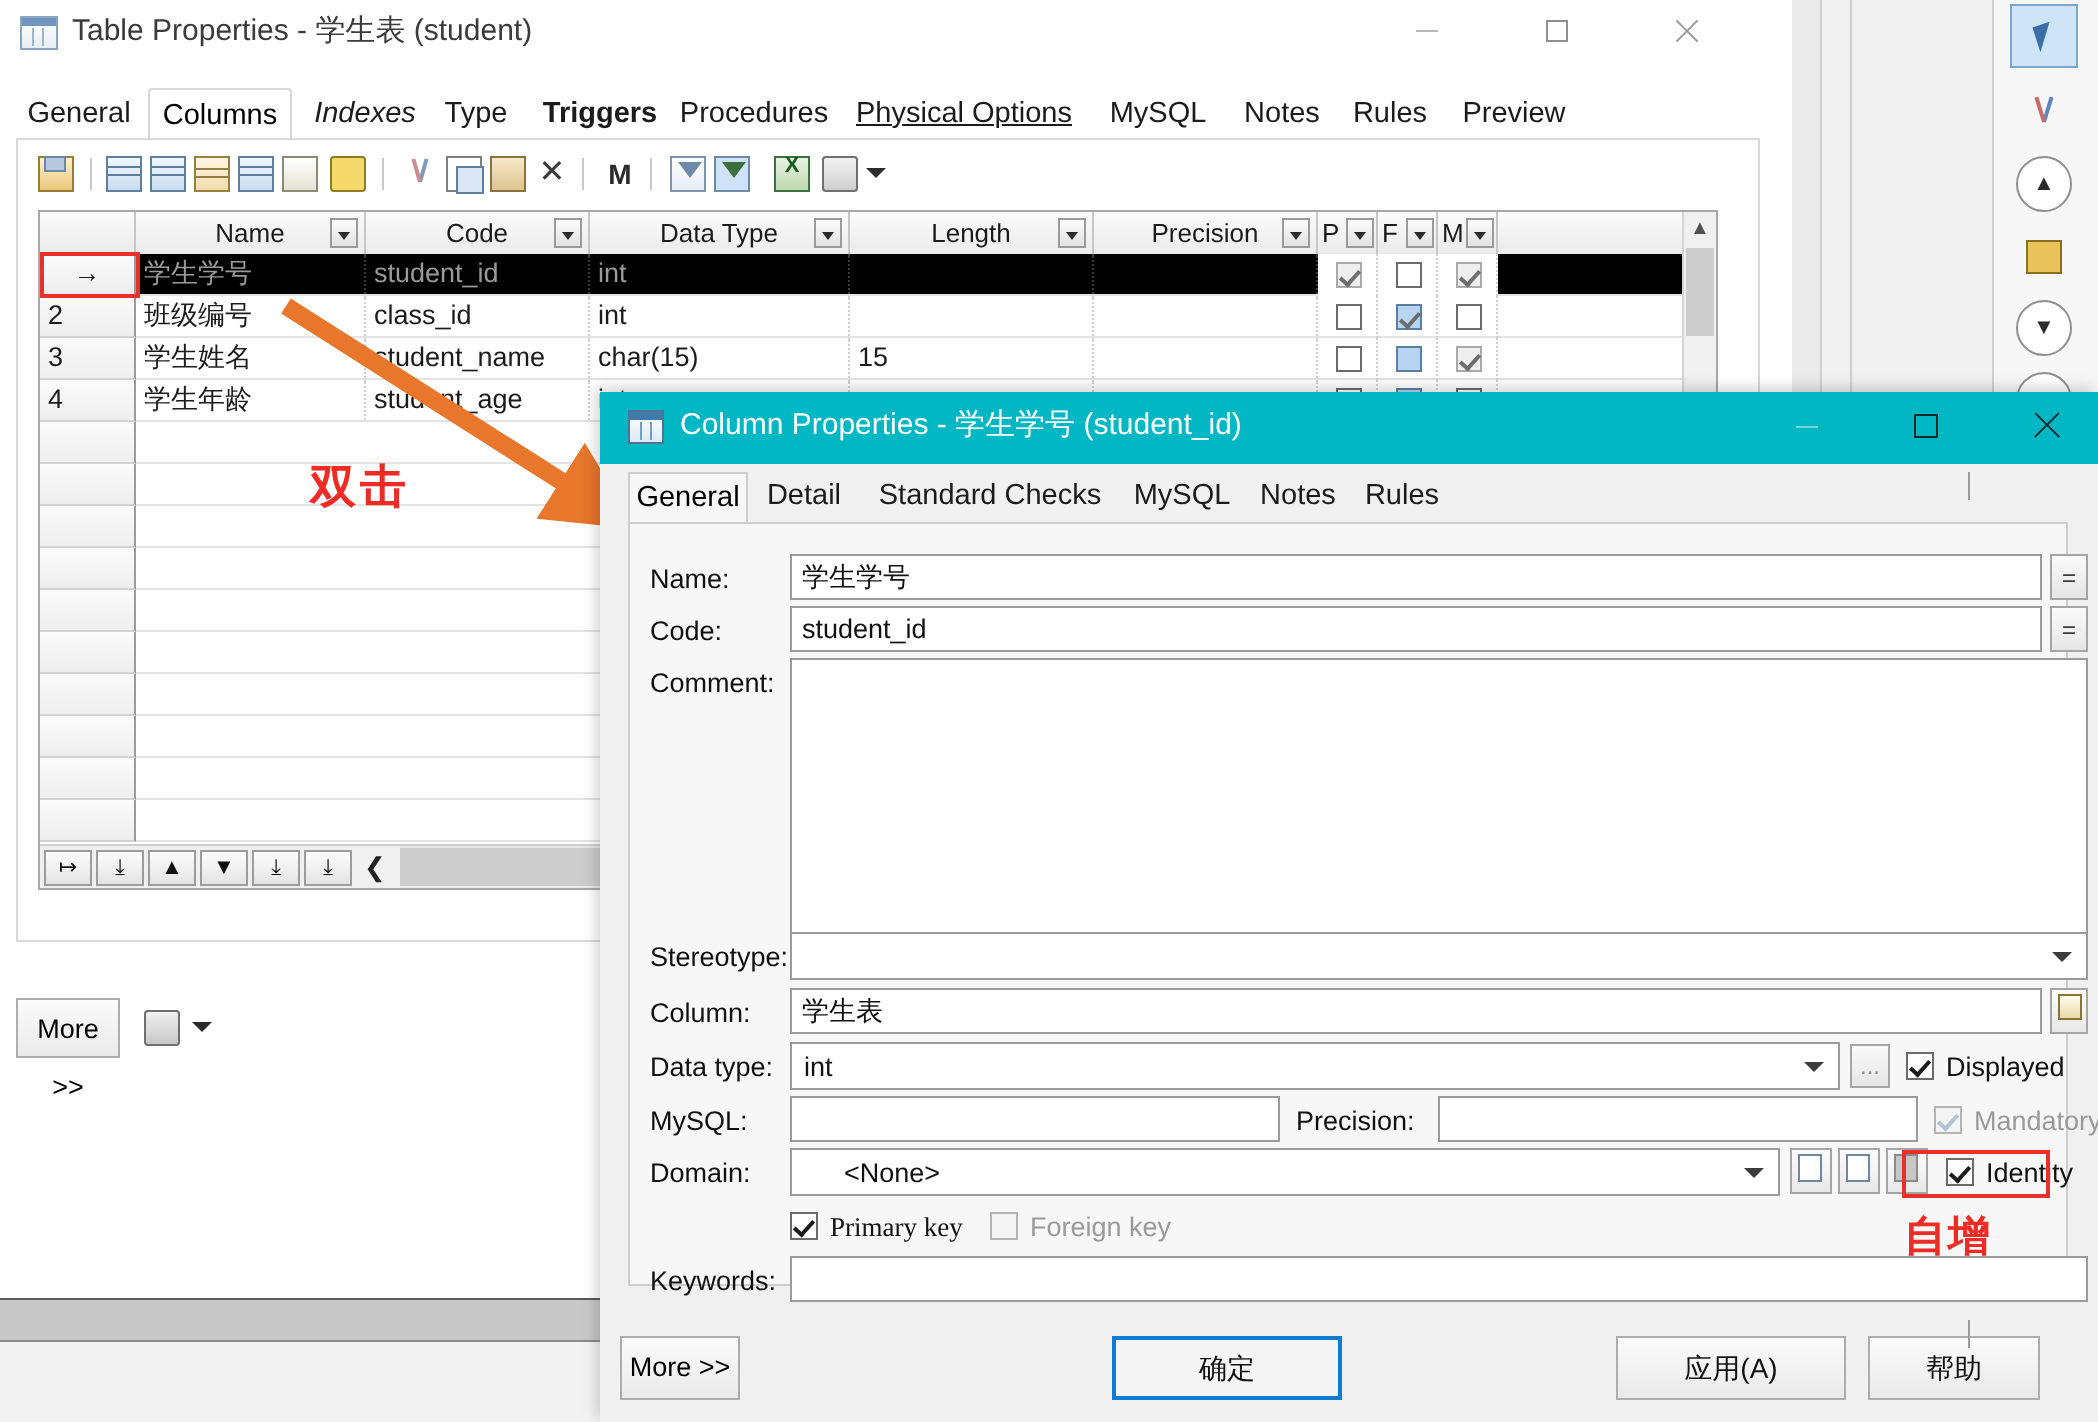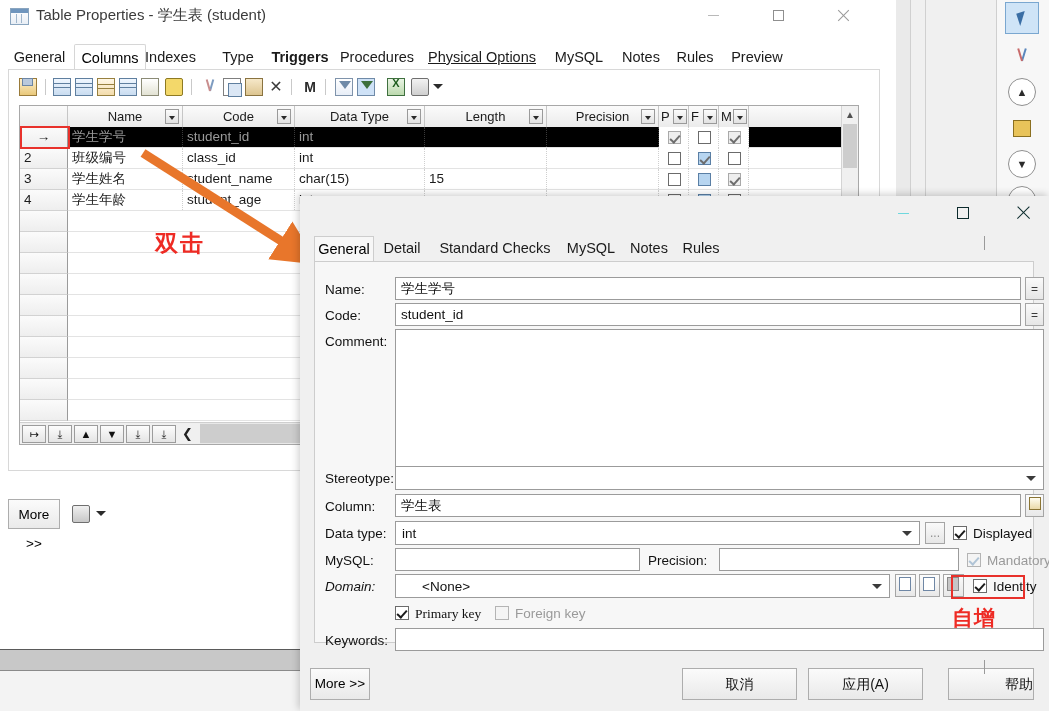--- a/index.html
+++ b/index.html
@@ -376,21 +376,21 @@
         <span class="glyph-max"></span>
       </div>
     <div class="win-btn" id="main-close">
         <span class="glyph-close"></span>
       </div>
   </div>
 
   <div id="main-tabstrip">
     <div class="mtab" style="left:8px;width:63px;">General</div>
     <div class="mtab active" style="left:74px;width:72px;">Columns</div>
-    <div class="mtab" style="left:138px;width:65px;">Indexes</div>
+    <div class="mtab" style="left:150px;width:65px;font-style:italic;">Indexes</div>
     <div class="mtab" style="left:216px;width:44px;">Type</div>
     <div class="mtab" style="left:268px;width:64px;font-weight:bold;">Triggers</div>
     <div class="mtab" style="left:334px;width:86px;">Procedures</div>
     <div class="mtab" style="left:422px;width:120px;text-decoration:underline;">Physical Options</div>
     <div class="mtab" style="left:550px;width:58px;">MySQL</div>
     <div class="mtab" style="left:616px;width:50px;">Notes</div>
     <div class="mtab" style="left:672px;width:46px;">Rules</div>
     <div class="mtab" style="left:724px;width:66px;">Preview</div>
   </div>
 
@@ -609,20 +609,24 @@
       </div>
     <div class="side-item" style="top:184px;">
         <span class="sideglyph-circle">▼</span>
       </div>
   </div>
 </div>
 <div id="bottom-teal"></div>
 
 <div id="dialog">
 
+  <div id="dlg-titlebar">
+    <div id="dlg-title-icon"></div>
+    <div id="dlg-title-text">Column Properties - 学生学号 (student_id)</div>
+  </div>
   <div class="dwin-btn" id="dlg-min" style="left:580px;">
       <span class="dglyph-min"></span>
     </div>
   <div class="dwin-btn" id="dlg-max" style="left:640px;">
       <span class="dglyph-max"></span>
     </div>
   <div class="dwin-btn" id="dlg-close" style="left:700px;">
       <span class="dglyph-close"></span>
     </div>
 
@@ -673,21 +677,21 @@
 
     <div class="flabel" style="left:10px;top:291px;">MySQL:</div>
     <div class="ftext" style="left:80px;top:286px;width:245px;height:23px;"></div>
     <div class="flabel" style="left:333px;top:291px;">Precision:</div>
     <div class="ftext" style="left:404px;top:286px;width:240px;height:23px;"></div>
     <div class="dchk on disabled" style="left:652px;top:290px;">
       <span class="box"></span>
       <span>Mandatory</span>
     </div>
 
-    <div class="flabel" style="left:10px;top:317px;font-style:italic;">Domain:</div>
+    <div class="flabel" style="left:10px;top:317px;">Domain:</div>
     <div class="combo" style="left:80px;top:312px;width:495px;height:24px;padding-left:26px;">
       <span>&lt;None&gt;</span>
       <span class="carr"></span>
     </div>
 
     <div class="sqbtn dicon-btn" style="left:580px;top:312px;width:21px;height:23px;">
         <span class="in"></span>
       </div>
     <div class="sqbtn dicon-btn" style="left:604px;top:312px;width:21px;height:23px;">
         <span class="in"></span>
@@ -708,23 +712,23 @@
       <span class="box"></span>
       <span>Foreign key</span>
     </div>
 
     <div class="flabel" style="left:10px;top:371px;">Keywords:</div>
     <div class="ftext" style="left:80px;top:366px;width:649px;height:23px;"></div>
   </div>
 
   <div id="dlg-footer">
     <div id="dlg-more">More &gt;&gt;</div>
-    <div class="dbtn" style="left:382px;width:115px;">取消</div>
+    <div class="dbtn default" style="left:256px;width:115px;">确定</div>
     <div class="dbtn" style="left:508px;width:115px;">应用(A)</div>
-    <div class="dbtn" style="left:648px;width:86px;text-align:right;">帮助</div>
+    <div class="dbtn" style="left:634px;width:86px;">帮助</div>
   </div>
 
   <div class="resize-tick" style="left:684px;top:40px;height:14px;"></div>
   <div class="resize-tick" style="left:684px;top:464px;height:14px;"></div>
 </div>
 
 <div id="identity-redbox"></div>
 <div id="anno-auto-increment">自增</div>
 
 </body></html>

